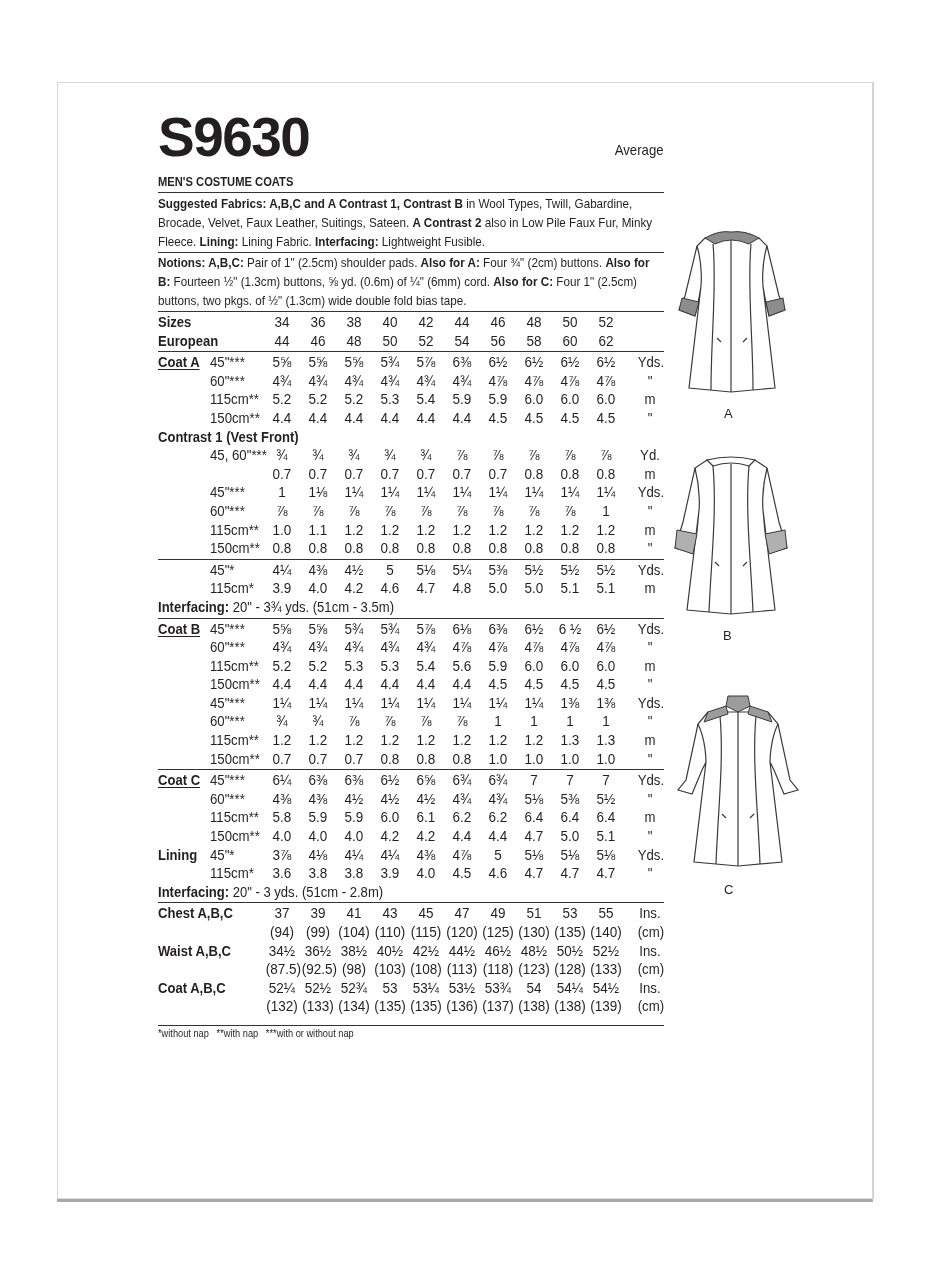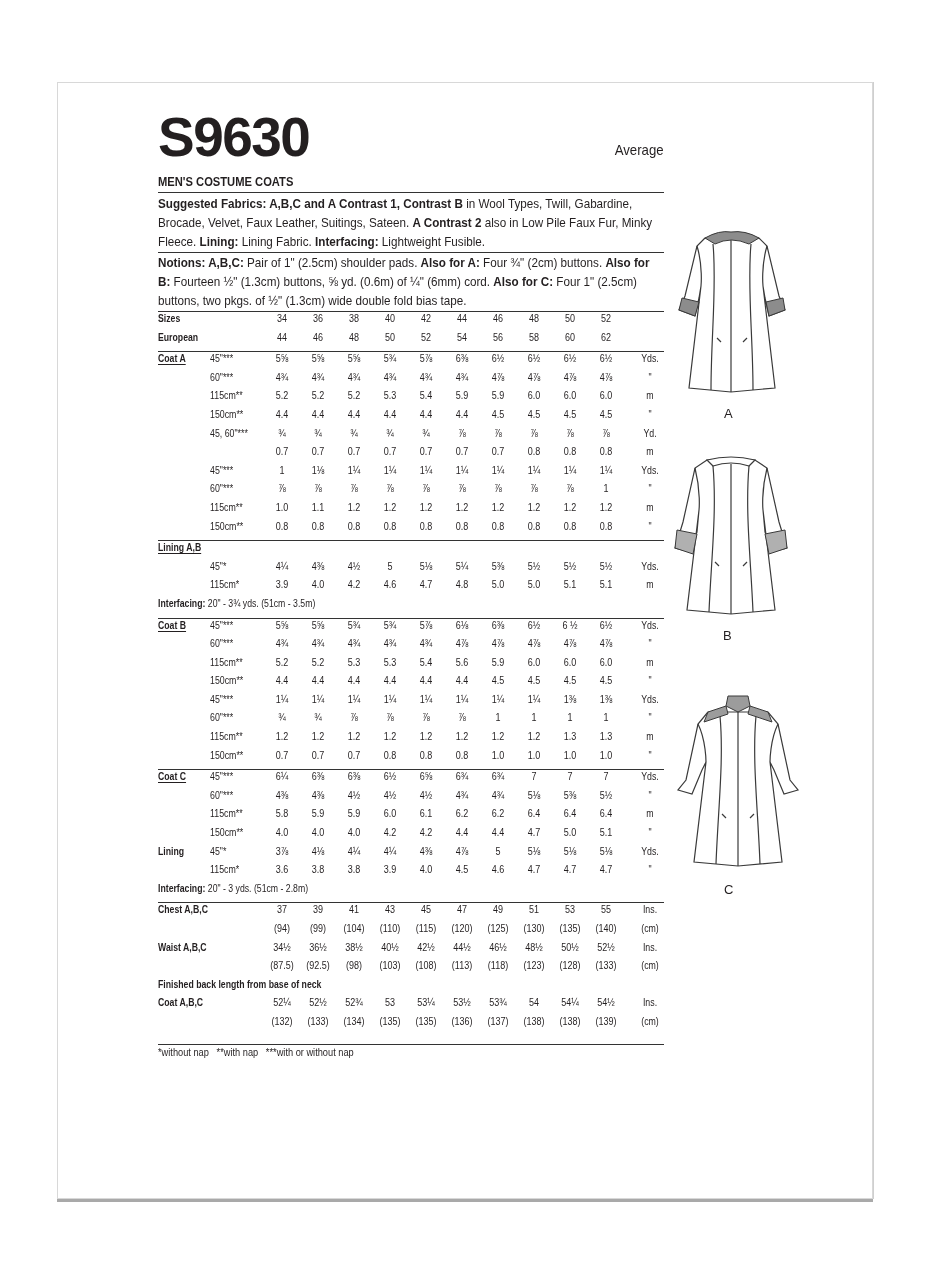--- a/index.html
+++ b/index.html
@@ -30,21 +30,21 @@
     position: absolute; left: 0; top: 69px; font-weight: bold; font-size: 13px;
     transform: scaleX(0.86); transform-origin: left; white-space: nowrap;
   }
   .rule { position: absolute; left: 0; width: 506px; height: 0; border-top: 1.3px solid #333; }
   .para {
     position: absolute; left: 0; width: 580px; font-size: 13.4px; line-height: 19px;
     transform: scaleX(0.872); transform-origin: left top;
   }
   .para b { font-weight: bold; }
   .tbl { position: absolute; left: 0; width: 506px; }
-  .row { position: relative; height: 18.6px; font-size: 10px; white-space: nowrap; }
+  .row { position: relative; height: 18.6px; font-size: 15px; white-space: nowrap; }
   .row > span { position: absolute; top: 0; }
   .lbl { left: 0; font-weight: bold; transform: scaleX(0.87); transform-origin: left; }
   .lbl.u { text-decoration: underline; text-underline-offset: 2px; }
   .sub { left: 52px; transform: scaleX(0.88); transform-origin: left; }
   .val { width: 36px; text-align: center; transform: scaleX(0.9); }
   .unit { left: 478px; width: 28px; text-align: center; transform: scaleX(0.88); }
   .illus { position: absolute; }
   .illus-label {
     position: absolute; font-family: "Liberation Sans", sans-serif; font-size: 13px;
   }
@@ -149,20 +149,23 @@
         <span class="val" style="left: 214px;">4.4</span>
         <span class="val" style="left: 250px;">4.4</span>
         <span class="val" style="left: 286px;">4.4</span>
         <span class="val" style="left: 322px;">4.5</span>
         <span class="val" style="left: 358px;">4.5</span>
         <span class="val" style="left: 394px;">4.5</span>
         <span class="val" style="left: 430px;">4.5</span>
         <span class="unit">"</span>
       </div>
       <div class="row">
+        <span class="lbl" style="font-weight: normal;"><b>Contrast 1 (Vest Front)</b></span>
+      </div>
+      <div class="row">
         <span class="sub">45, 60"***</span>
         <span class="val" style="left: 106px;">¾</span>
         <span class="val" style="left: 142px;">¾</span>
         <span class="val" style="left: 178px;">¾</span>
         <span class="val" style="left: 214px;">¾</span>
         <span class="val" style="left: 250px;">¾</span>
         <span class="val" style="left: 286px;">⅞</span>
         <span class="val" style="left: 322px;">⅞</span>
         <span class="val" style="left: 358px;">⅞</span>
         <span class="val" style="left: 394px;">⅞</span>
@@ -233,23 +236,20 @@
         <span class="val" style="left: 214px;">0.8</span>
         <span class="val" style="left: 250px;">0.8</span>
         <span class="val" style="left: 286px;">0.8</span>
         <span class="val" style="left: 322px;">0.8</span>
         <span class="val" style="left: 358px;">0.8</span>
         <span class="val" style="left: 394px;">0.8</span>
         <span class="val" style="left: 430px;">0.8</span>
         <span class="unit">"</span>
       </div>
       <div style="height: 0px; border-top: 1.3px solid rgb(51, 51, 51); width: 506px; margin: 1px 0px;"></div>
-      <div class="row">
-        <span class="lbl u">Lining A,B</span>
-      </div>
       <div class="row">
         <span class="sub">45"*</span>
         <span class="val" style="left: 106px;">4¼</span>
         <span class="val" style="left: 142px;">4⅜</span>
         <span class="val" style="left: 178px;">4½</span>
         <span class="val" style="left: 214px;">5</span>
         <span class="val" style="left: 250px;">5⅛</span>
         <span class="val" style="left: 286px;">5¼</span>
         <span class="val" style="left: 322px;">5⅜</span>
         <span class="val" style="left: 358px;">5½</span>
@@ -525,23 +525,20 @@
         <span class="val" style="left: 142px;">(92.5)</span>
         <span class="val" style="left: 178px;">(98)</span>
         <span class="val" style="left: 214px;">(103)</span>
         <span class="val" style="left: 250px;">(108)</span>
         <span class="val" style="left: 286px;">(113)</span>
         <span class="val" style="left: 322px;">(118)</span>
         <span class="val" style="left: 358px;">(123)</span>
         <span class="val" style="left: 394px;">(128)</span>
         <span class="val" style="left: 430px;">(133)</span>
         <span class="unit">(cm)</span>
-      </div>
-      <div class="row">
-        <span class="lbl" style="font-weight: normal;"><b>Finished back length from base of neck</b></span>
       </div>
       <div class="row">
         <span class="lbl ">Coat A,B,C</span>
         <span class="val" style="left: 106px;">52¼</span>
         <span class="val" style="left: 142px;">52½</span>
         <span class="val" style="left: 178px;">52¾</span>
         <span class="val" style="left: 214px;">53</span>
         <span class="val" style="left: 250px;">53¼</span>
         <span class="val" style="left: 286px;">53½</span>
         <span class="val" style="left: 322px;">53¾</span>

